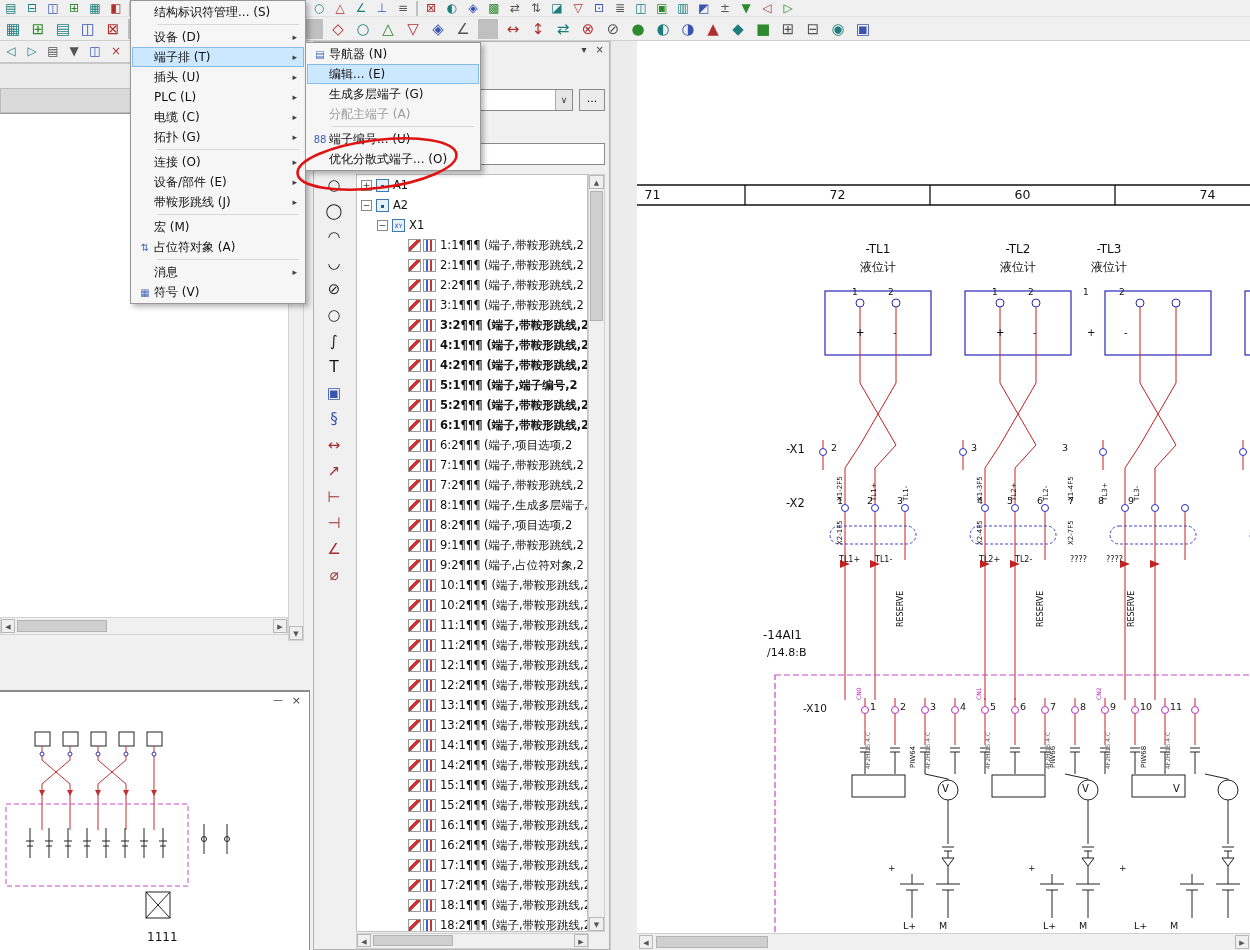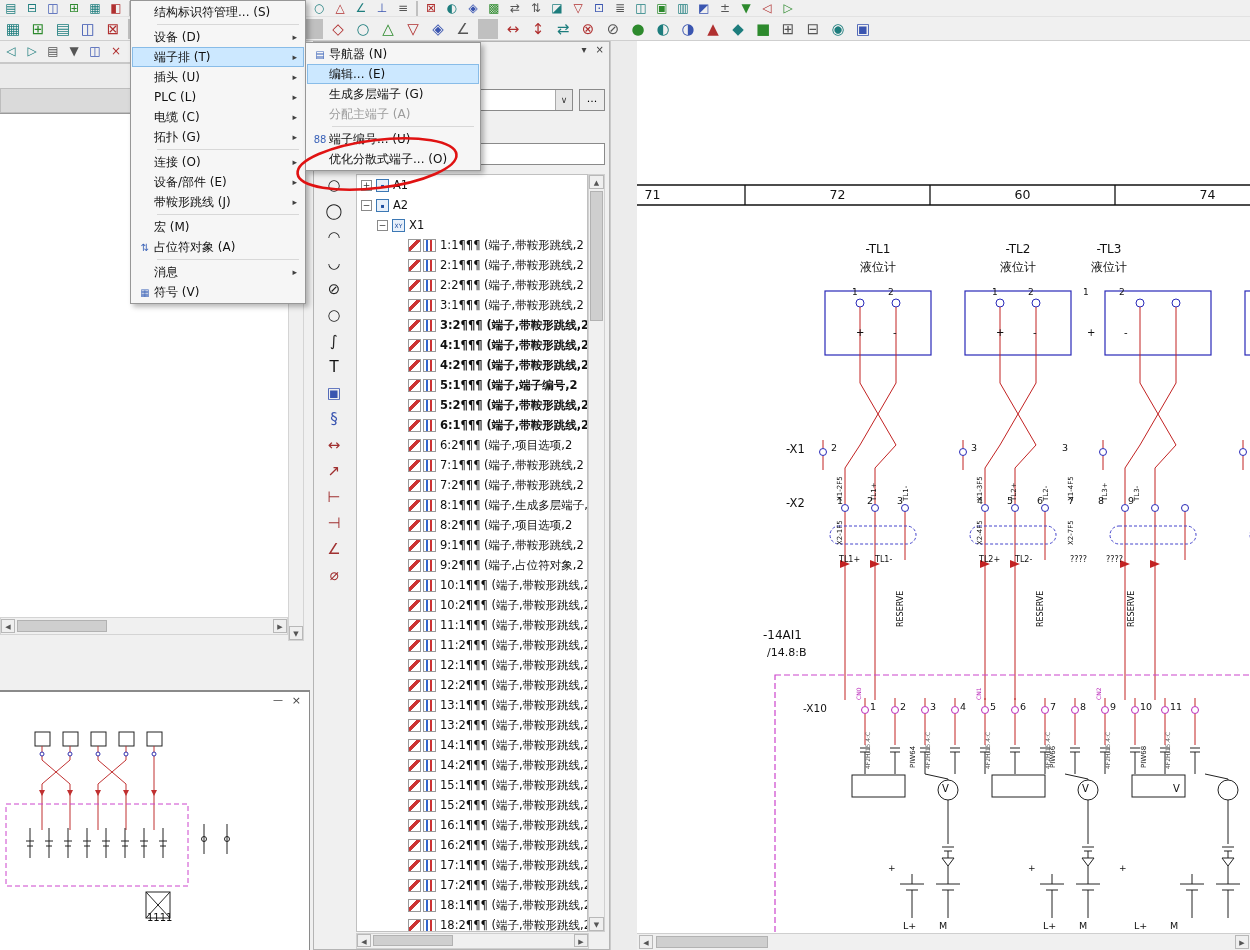--- a/index.html
+++ b/index.html
@@ -98,21 +98,21 @@
 .trow .i2{margin-right:4px;background:linear-gradient(90deg,#fff 15%,#3366cc 15%,#3366cc 35%,#fff 35%,#fff 55%,#cc3333 55%,#cc3333 75%,#fff 75%);}
 .trow.icon-term .i1,.trow.icon-term .i2{display:inline-block;}
 .trow.icon-term .exp{visibility:hidden;}
 #nav-vsb{position:absolute;left:274px;top:132px;width:17px;height:758px;background:#f0f0f0;border:1px solid #d0d0d0;}
 #nav-hsb{position:absolute;left:42px;top:891px;width:233px;height:16px;background:#f0f0f0;border:1px solid #d0d0d0;}
 
 
 #preview{position:absolute;left:0;top:690px;width:310px;height:260px;background:#fff;border-top:2px solid #8a8a8a;border-right:1px solid #8a8a8a;z-index:10;}
 #preview .pv-min{position:absolute;right:26px;top:2px;font-size:10px;color:#444;}
 #preview .pv-close{position:absolute;right:8px;top:2px;font-size:11px;color:#444;}
-#preview .pv-cap{position:absolute;left:147px;top:220px;font-size:10px;color:#111;}
+#preview .pv-cap{position:absolute;left:147px;top:238px;font-size:12px;color:#111;}
 
 
 .menu{position:absolute;background:#f6f6f6;border:1px solid #979797;box-shadow:3px 3px 5px rgba(0,0,0,.28);padding:1px;}
 #ctx{left:130px;top:0;width:176px;z-index:100;}
 #sub{left:305px;top:42px;width:176px;z-index:110;}
 .mi{height:20px;display:flex;align-items:center;position:relative;padding-left:3px;border:1px solid transparent;}
 .mi .ic{width:18px;flex:0 0 18px;font-size:10px;text-align:center;color:#3a62b8;}
 .mi .lb{font-size:12px;color:#101010;white-space:nowrap;}
 .mi .ar{position:absolute;right:6px;font-size:9px;color:#404040;}
 .mi.highlighted{background:#cce8ff;border:1px solid #88bce8;}

